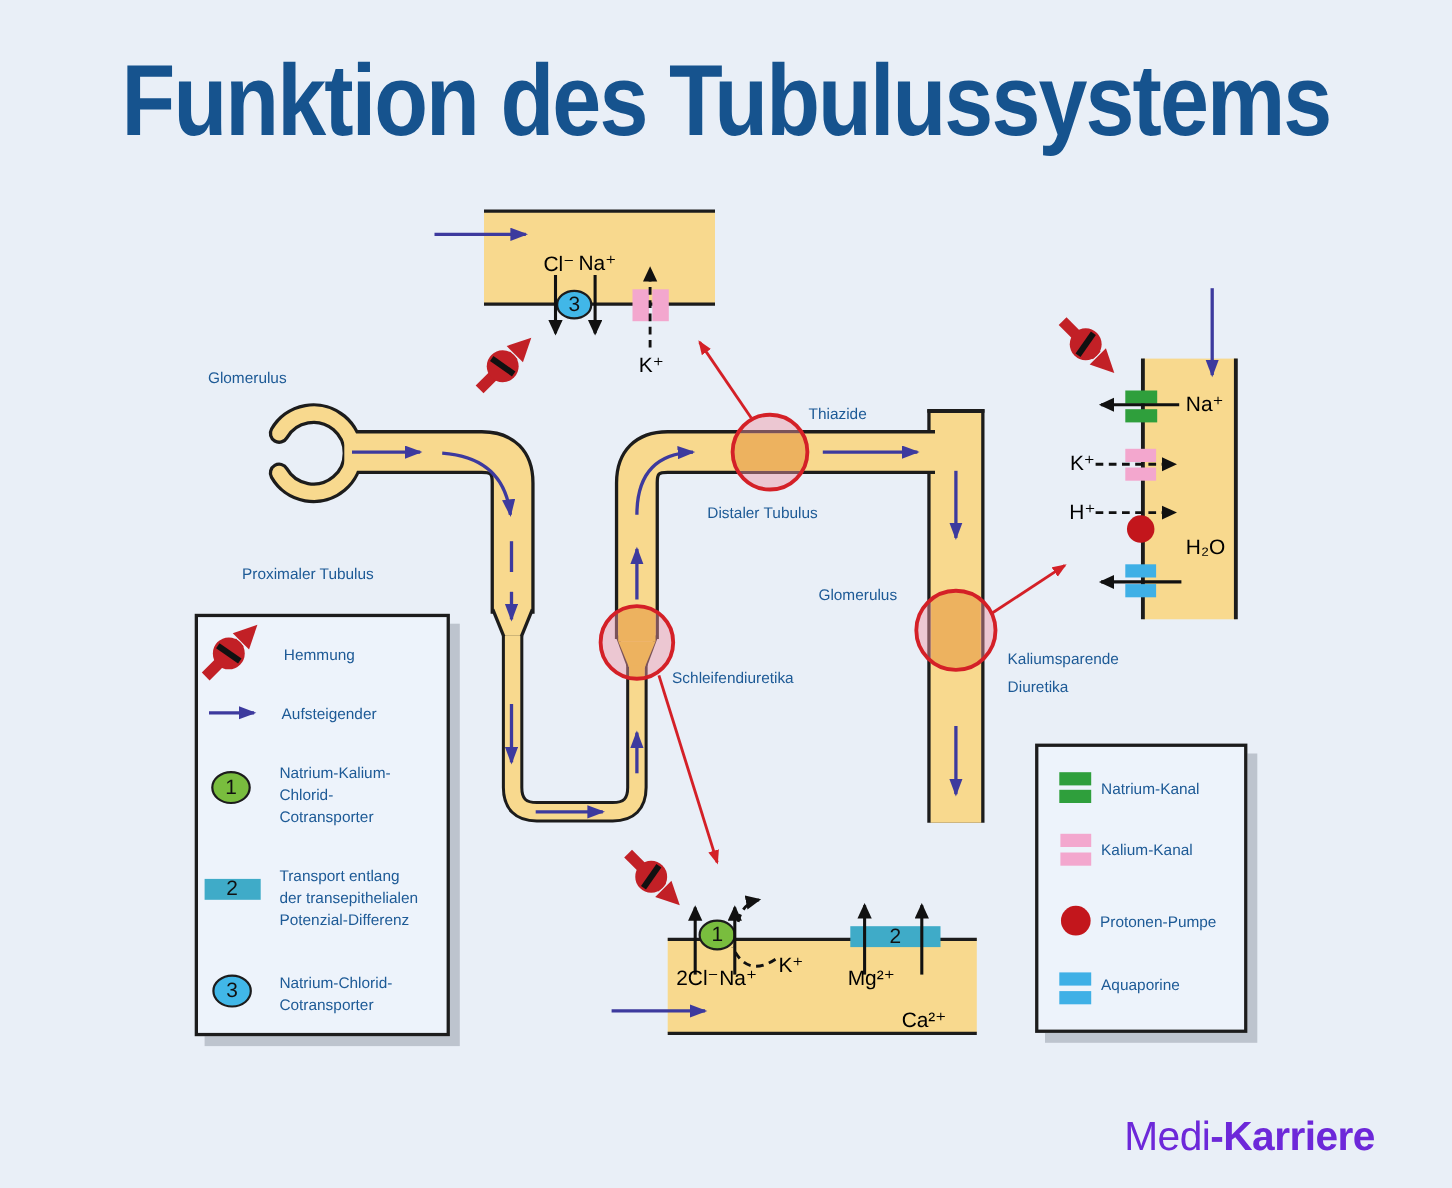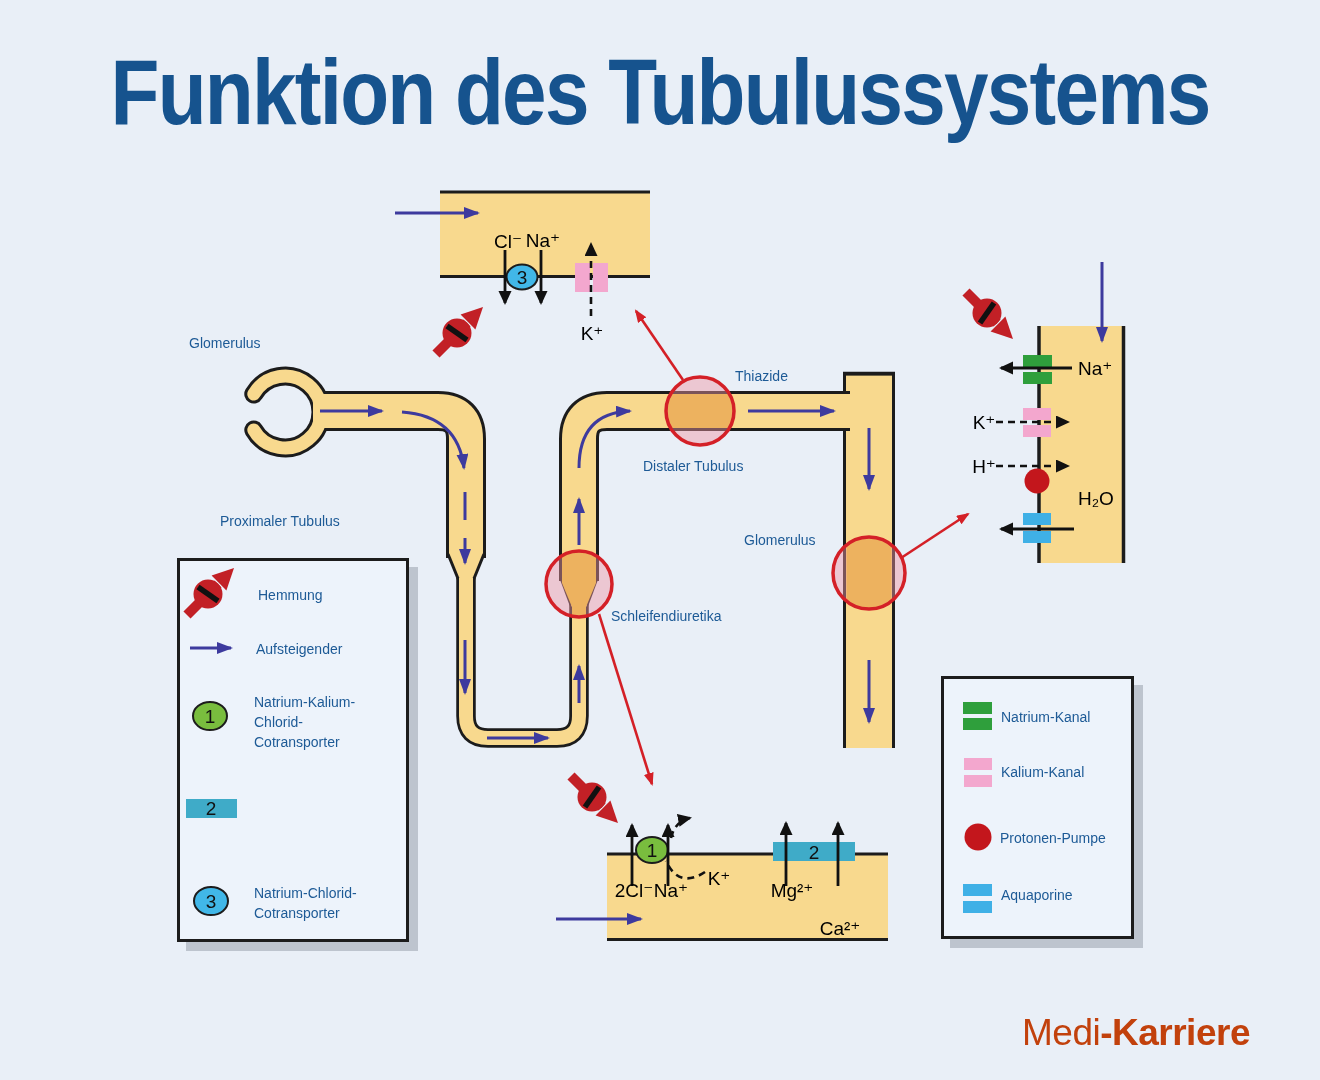--- a/index.html
+++ b/index.html
@@ -26,21 +26,21 @@
   .ion{
     position:absolute;color:#000000;font-size:19px;line-height:19px;
     white-space:nowrap;transform:translate(-50%,-50%);
   }
   .ion.leftal{transform:translate(0,-50%);}
   .num{
     position:absolute;color:#111;font-size:19px;line-height:19px;
     transform:translate(-50%,-50%);
   }
   .henle{text-align:right;}
-  .logo{position:absolute;left:1022px;top:1012px;font-size:37px;color:#c2410c;letter-spacing:-0.5px;}
+  .logo{position:absolute;left:1022px;top:1012px;font-size:37px;color:#6d28d9;letter-spacing:-0.5px;}
   .logo .bold{font-weight:bold;}
   svg.diagram{position:absolute;left:0;top:0;}
 </style>
 </head>
 <body>
 
 <div class="stage">
 
   <div class="legendbox" style="left:177px;top:558px;width:226px;height:378px;"></div>
   <div class="legendbox" style="left:941px;top:676px;width:187px;height:257px;"></div>
@@ -248,20 +248,24 @@
   </svg>
 
   <div class="title">Funktion des Tubulussystems</div>
 
   <div class="lbl" style="left:189px;top:333px;">Glomerulus</div>
   <div class="lbl" style="left:220px;top:511px;">Proximaler Tubulus</div>
   <div class="lbl" style="left:643px;top:456px;">Distaler Tubulus</div>
   <div class="lbl" style="left:735px;top:366px;">Thiazide</div>
   <div class="lbl" style="left:744px;top:530px;">Glomerulus</div>
   <div class="lbl" style="left:611px;top:606px;">Schleifendiuretika</div>
+  <div class="lbl block" style="left:916px;top:587px;line-height:25px;">
+    <span>Kaliumsparende</span>
+    <span>Diuretika</span>
+  </div>
 
   <div class="ion" style="left:508px;top:241px;">Cl⁻</div>
   <div class="ion" style="left:543px;top:240px;">Na⁺</div>
   <div class="ion" style="left:592px;top:333px;">K⁺</div>
   <div class="ion" style="left:634px;top:890px;">2Cl⁻</div>
   <div class="ion" style="left:671px;top:890px;">Na⁺</div>
   <div class="ion" style="left:719px;top:878px;">K⁺</div>
   <div class="ion" style="left:792px;top:890px;">Mg²⁺</div>
   <div class="ion" style="left:840px;top:928px;">Ca²⁺</div>
   <div class="ion leftal" style="left:1078px;top:368px;">Na⁺</div>
@@ -275,20 +279,25 @@
 
   <div class="lbl" style="left:258px;top:585px;">Hemmung</div>
   <div class="lbl" style="left:256px;top:639px;">Aufsteigender</div>
   <div class="num" style="left:210px;top:716px;">1</div>
   <div class="lbl block" style="left:254px;top:692px;line-height:20px;">
     <span>Natrium-Kalium-</span>
     <span>Chlorid-</span>
     <span>Cotransporter</span>
   </div>
   <div class="num" style="left:211px;top:808px;">2</div>
+  <div class="lbl block" style="left:254px;top:786px;line-height:20px;">
+    <span>Transport entlang</span>
+    <span>der transepithelialen</span>
+    <span>Potenzial-Differenz</span>
+  </div>
   <div class="num" style="left:211px;top:901px;">3</div>
   <div class="lbl block" style="left:254px;top:883px;line-height:20px;">
     <span>Natrium-Chlorid-</span>
     <span>Cotransporter</span>
   </div>
 
   <div class="lbl" style="left:1001px;top:707px;">Natrium-Kanal</div>
   <div class="lbl" style="left:1001px;top:762px;">Kalium-Kanal</div>
   <div class="lbl" style="left:1000px;top:828px;">Protonen-Pumpe</div>
   <div class="lbl" style="left:1001px;top:885px;">Aquaporine</div>

